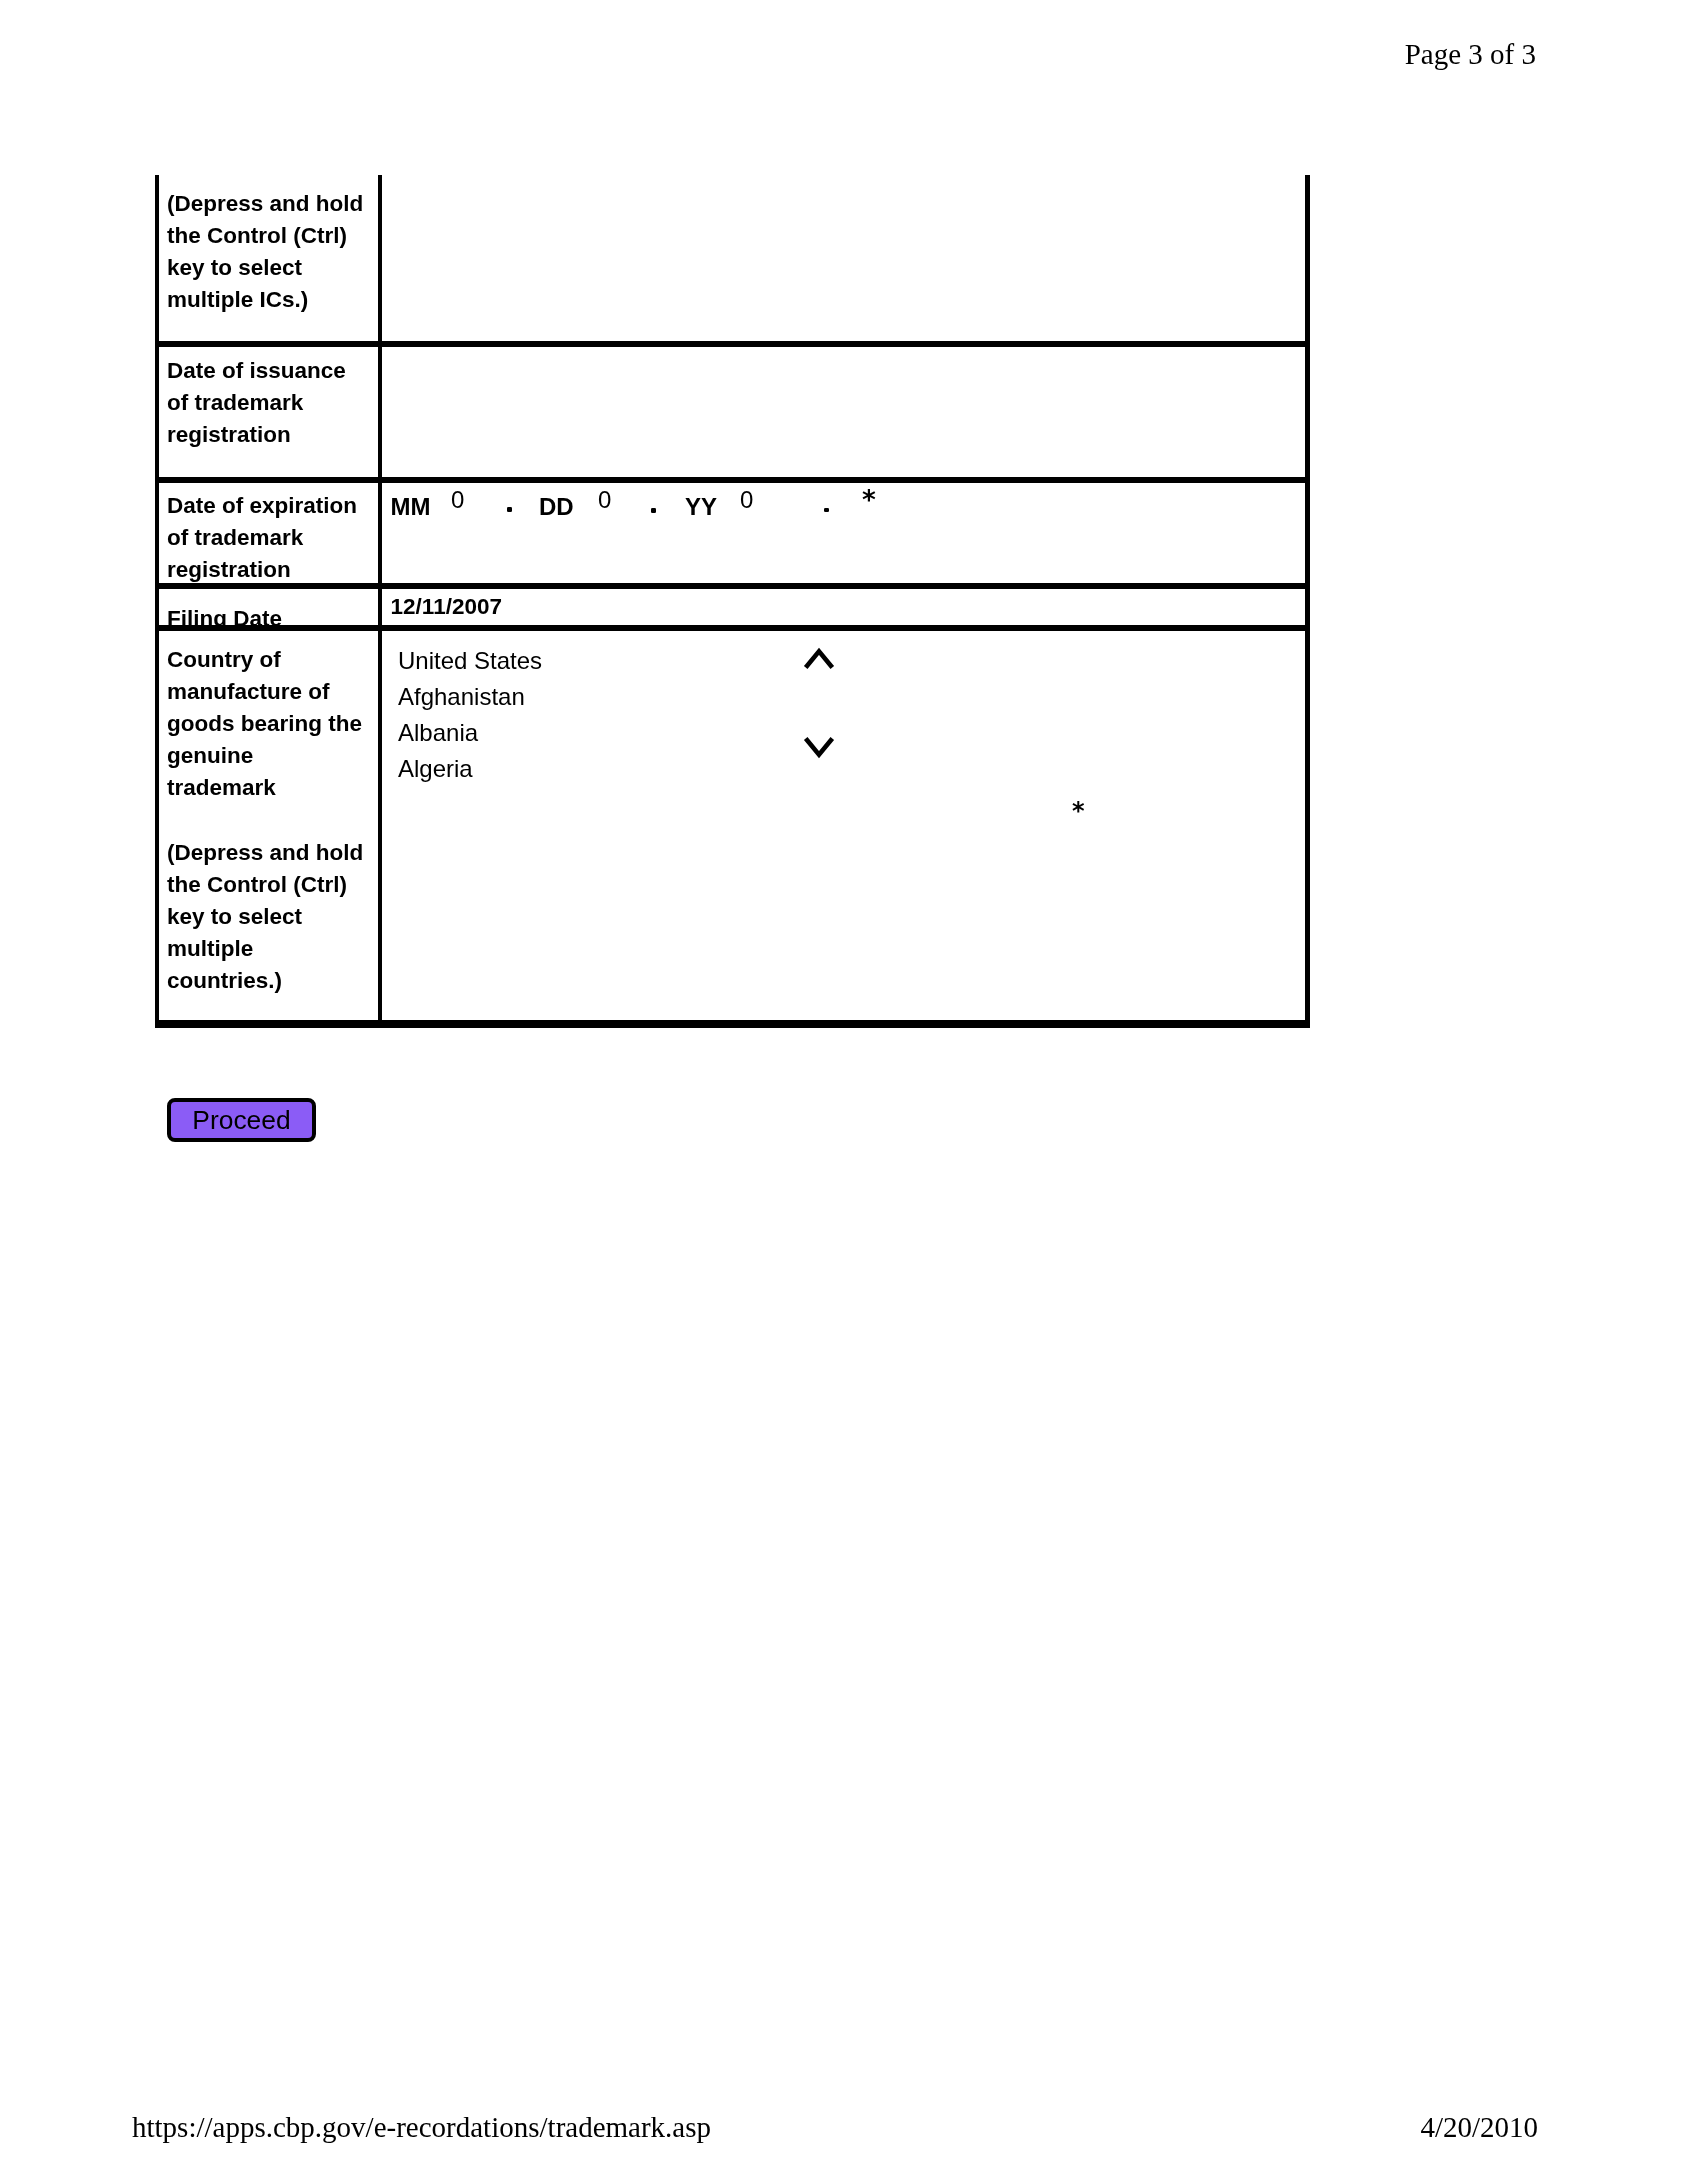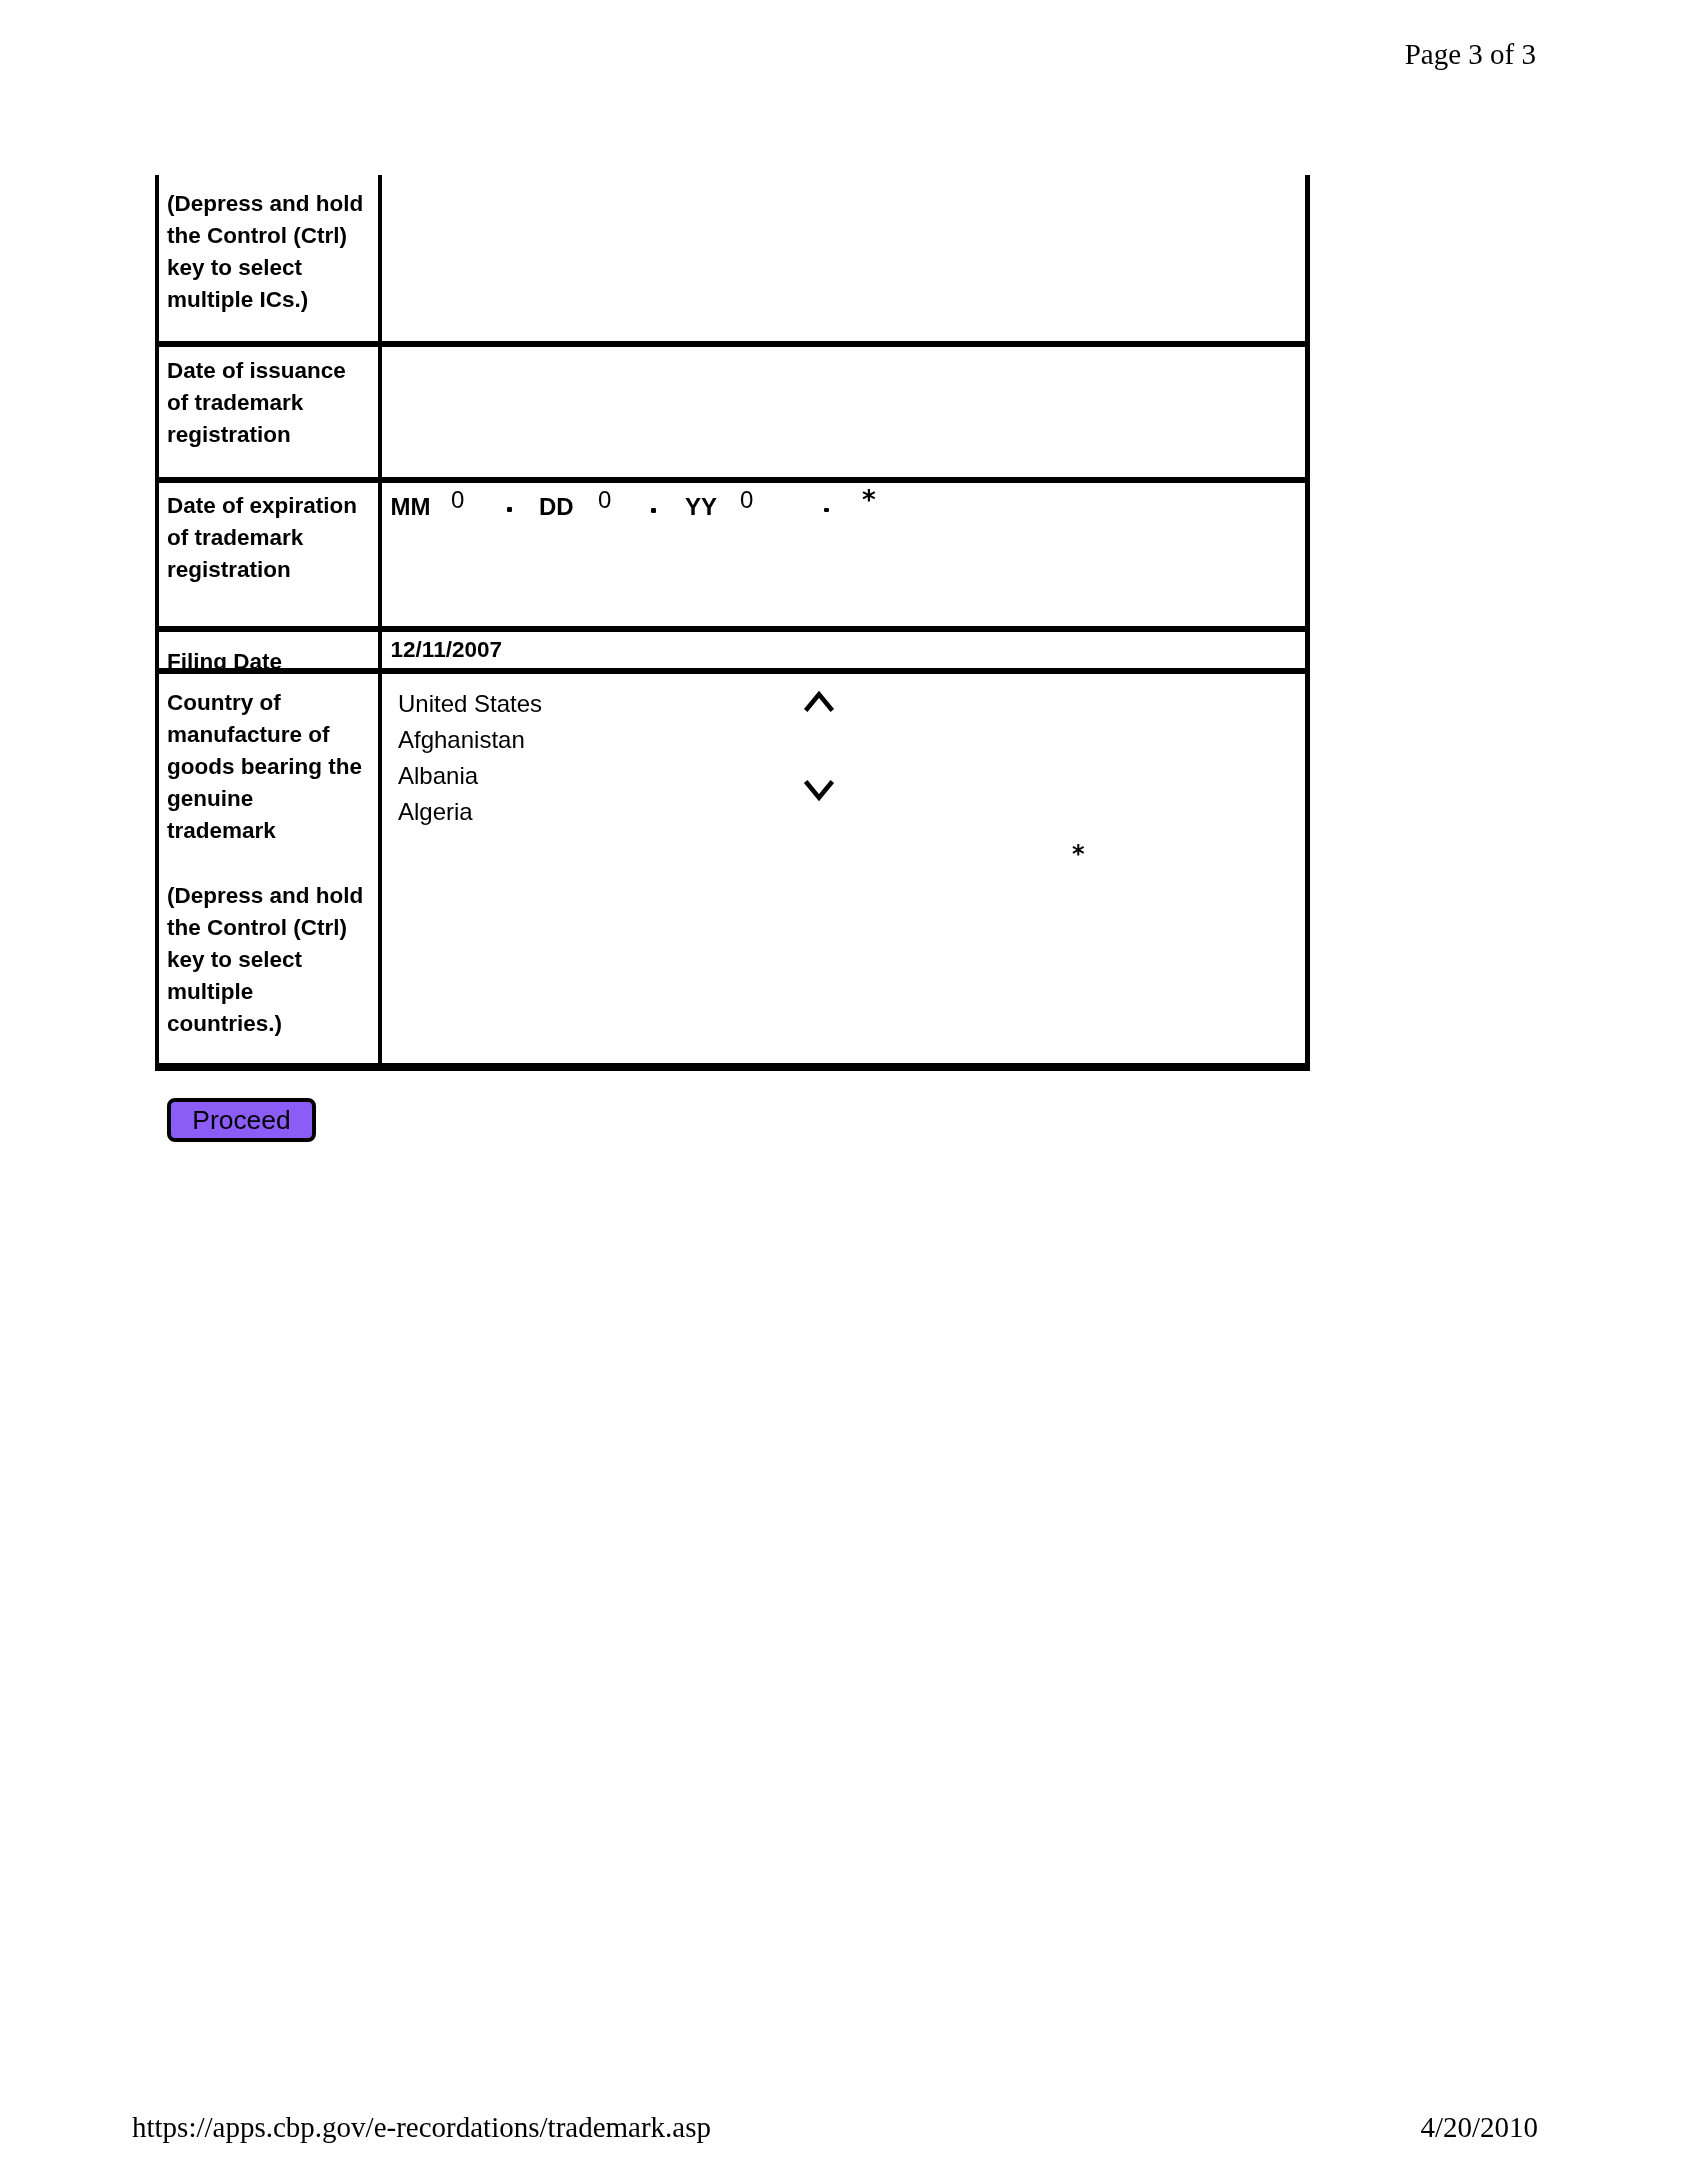--- a/index.html
+++ b/index.html
@@ -39,21 +39,21 @@
     background: #fff;
   }
   .trow {
     display: flex;
     border-bottom: 6.6px solid #000;
     overflow: hidden;
   }
   .trow:last-child { border-bottom: none; }
   .trow.r1 { height: 172px; }
   .trow.r2 { height: 136px; flex-direction: column; }
-  .trow.r3 { height: 149px; }
+  .trow.r3 { height: 106px; }
   .trow.r4 { height: 42px;  }
   .trow.r5 { height: 389px; }
 
   .tlabel {
     width: 223px;
     flex: 0 0 223px;
     border-right: 4.6px solid #000;
     font-weight: bold;
     font-size: 22.5px;
     line-height: 32px;

